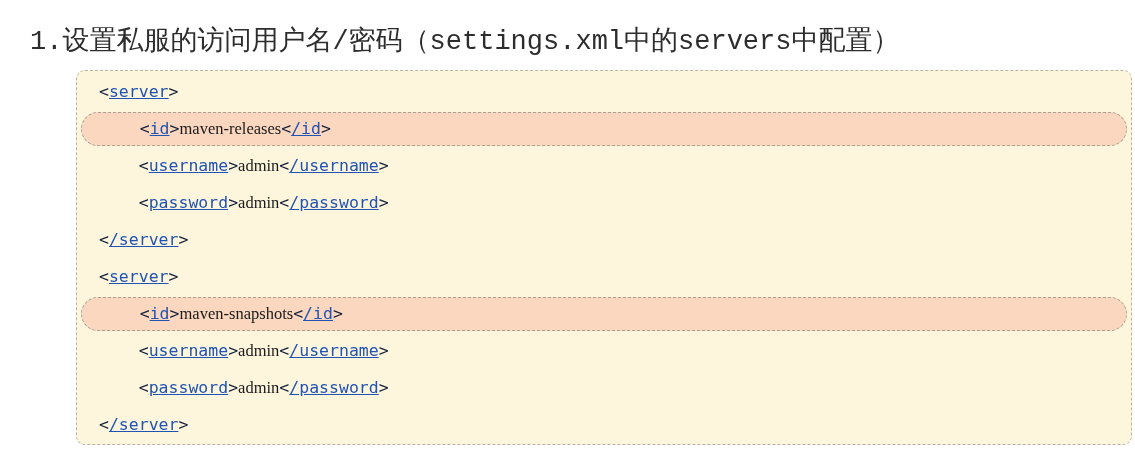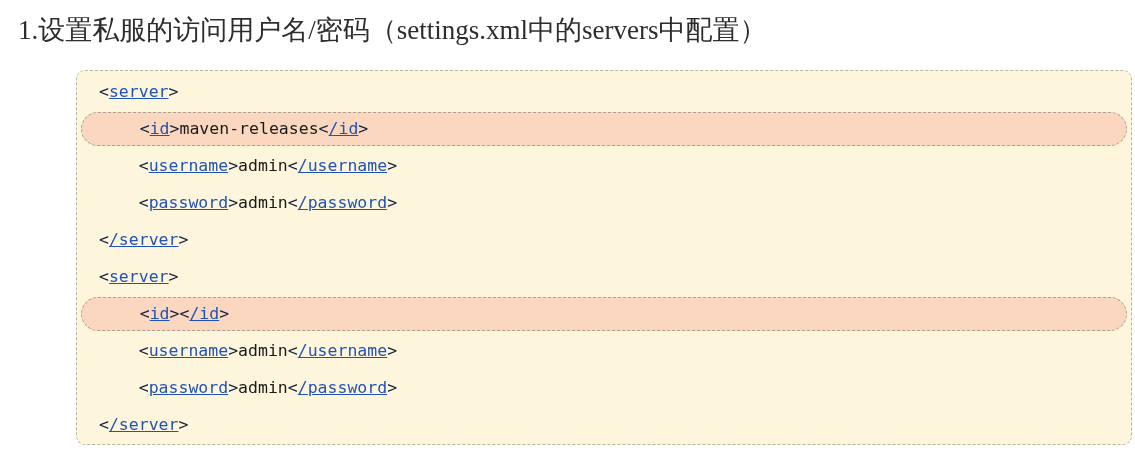--- a/index.html
+++ b/index.html
@@ -19,27 +19,27 @@
   }
   body {
     width: 1135px;
     height: 453px;
     background: #ffffff;
     position: relative;
     overflow: hidden;
     font-family: "DejaVu Sans Mono", "DejaVu Sans", sans-serif;
   }
   .title {
-    margin: 0;
+    margin: 12px;
     padding: 11px 16px 0 18px;
     font-size: 27px;
     line-height: 38px;
     font-weight: 500;
     color: var(--title-color);
-    font-family: Liberation Serif, serif;
+    font-family: Liberation Mono, monospace;
     white-space: nowrap;
   }
   .code-block {
     position: absolute;
     left: 76px;
     top: 70px;
     width: 1056px;
     height: 375px;
     background: var(--code-bg);
     border: 1.5px dashed var(--code-border);
@@ -59,32 +59,32 @@
   .code-line.highlighted {
     height: 34px;
     margin: 1.5px 4px;
     padding-left: 18px;
     background: var(--highlight-bg);
     border: 1.3px dashed var(--highlight-border);
     border-radius: 17px;
   }
   .tok.b { color: var(--bracket-color); }
   .tok.t { color: var(--tag-color); text-decoration: underline; }
-  .tok.x { color: var(--text-color); }
+  .tok.x { color: var(--text-color); font-family: Liberation Serif, serif; }
   .tok.indent { color: transparent; }
 </style>
 </head>
 <body>
 
 <h1 class="title">1.设置私服的访问用户名/密码（settings.xml中的servers中配置）</h1>
 
 <div class="code-block">
     <div class="code-line"><span class="tok b">&lt;</span><span class="tok t">server</span><span class="tok b">&gt;</span></div>
     <div class="code-line highlighted"><span class="tok indent">    </span><span class="tok b">&lt;</span><span class="tok t">id</span><span class="tok b">&gt;</span><span class="tok x">maven-releases</span><span class="tok b">&lt;</span><span class="tok t">/id</span><span class="tok b">&gt;</span></div>
     <div class="code-line"><span class="tok indent">    </span><span class="tok b">&lt;</span><span class="tok t">username</span><span class="tok b">&gt;</span><span class="tok x">admin</span><span class="tok b">&lt;</span><span class="tok t">/username</span><span class="tok b">&gt;</span></div>
     <div class="code-line"><span class="tok indent">    </span><span class="tok b">&lt;</span><span class="tok t">password</span><span class="tok b">&gt;</span><span class="tok x">admin</span><span class="tok b">&lt;</span><span class="tok t">/password</span><span class="tok b">&gt;</span></div>
     <div class="code-line"><span class="tok b">&lt;</span><span class="tok t">/server</span><span class="tok b">&gt;</span></div>
     <div class="code-line"><span class="tok b">&lt;</span><span class="tok t">server</span><span class="tok b">&gt;</span></div>
-    <div class="code-line highlighted"><span class="tok indent">    </span><span class="tok b">&lt;</span><span class="tok t">id</span><span class="tok b">&gt;</span><span class="tok b">&lt;</span><span class="tok t">/id</span><span class="tok b">&gt;</span></div>
+    <div class="code-line highlighted"><span class="tok indent">    </span><span class="tok b">&lt;</span><span class="tok t">id</span><span class="tok b">&gt;</span><span class="tok x">maven-snapshots</span><span class="tok b">&lt;</span><span class="tok t">/id</span><span class="tok b">&gt;</span></div>
     <div class="code-line"><span class="tok indent">    </span><span class="tok b">&lt;</span><span class="tok t">username</span><span class="tok b">&gt;</span><span class="tok x">admin</span><span class="tok b">&lt;</span><span class="tok t">/username</span><span class="tok b">&gt;</span></div>
     <div class="code-line"><span class="tok indent">    </span><span class="tok b">&lt;</span><span class="tok t">password</span><span class="tok b">&gt;</span><span class="tok x">admin</span><span class="tok b">&lt;</span><span class="tok t">/password</span><span class="tok b">&gt;</span></div>
     <div class="code-line"><span class="tok b">&lt;</span><span class="tok t">/server</span><span class="tok b">&gt;</span></div>
   </div>
 
 </body></html>

